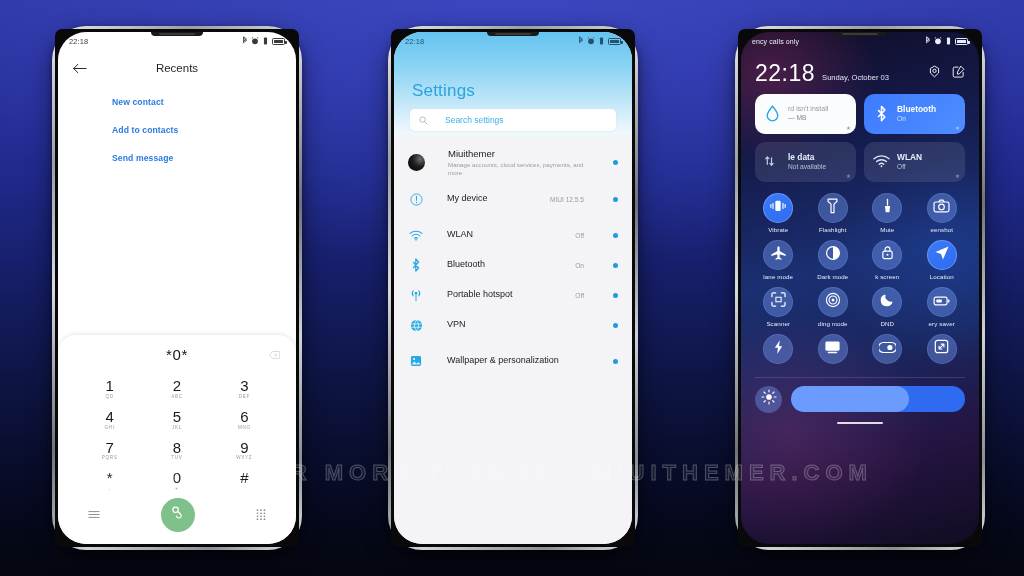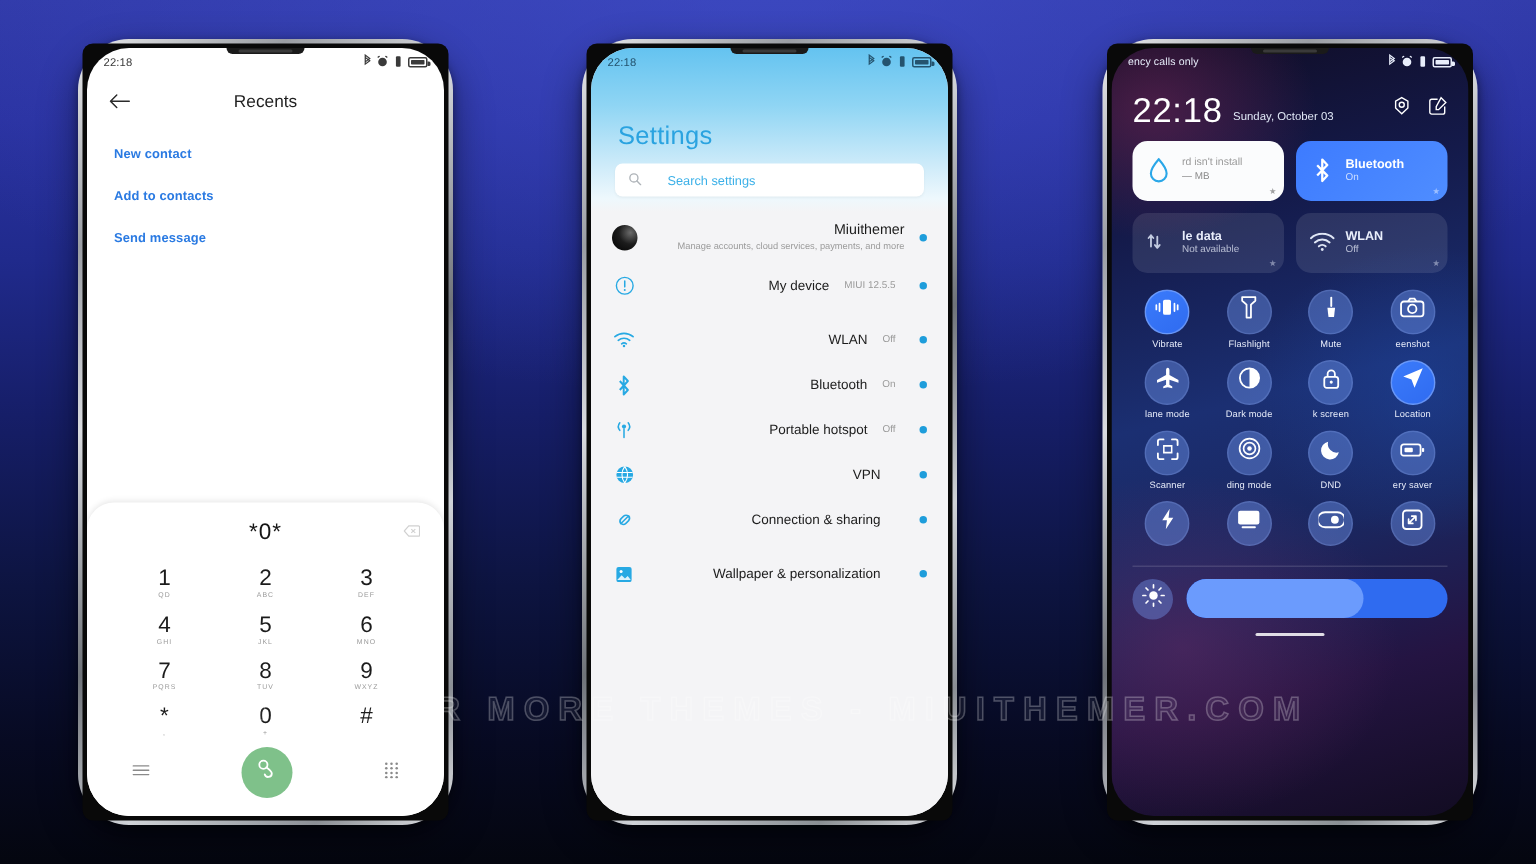--- a/index.html
+++ b/index.html
@@ -37,21 +37,21 @@
   .sb-ic { display:inline-block; line-height:1; }
   .batt { width:13px; height:7px; border:1px solid currentColor; border-radius:1.5px; position:relative; display:inline-block; }
   .batt::after { content:""; position:absolute; right:-2.5px; top:1.8px; width:1.5px; height:3px; background:currentColor; border-radius:0 1px 1px 0;}
   .batt i { position:absolute; left:1px; top:1px; bottom:1px; width:9px; background:currentColor; display:block; border-radius:0.5px;}
 
   
   #p1 .screen { background:#ffffff; color:#111; display:flex; flex-direction:column; }
   .p1-header { height:34px; display:flex; align-items:center; padding:0 14px; }
   .p1-back { font-size:15px; color:#2b2b2b; width:22px; }
   .p1-title { flex:1; text-align:center; font-size:11.5px; color:#1f1f1f; margin-left:-22px; }
-  .p1-actions { padding:12px 18px 0 18px; display:flex; flex-direction:column; gap:18px; }
+  .p1-actions { padding:12px 18px 0 18px; display:flex; flex-direction:column; gap:18px;margin-left:36px; }
   .p1-action { font-size:8.6px; color:#2a7ae2; font-weight:600; letter-spacing:0.1px; }
   .p1-spacer { flex:1; }
   .keypad { background:#fff; border-radius:18px 18px 0 0; box-shadow:0 -1px 4px rgba(0,0,0,0.10);
             padding:4px 0 0 0; display:flex; flex-direction:column; }
   .p1-number-row { height:30px; display:flex; align-items:center; justify-content:center; position:relative; }
   .p1-number { font-size:15px; color:#161616; letter-spacing:0.6px; }
   .p1-del { position:absolute; right:16px; top:50%; transform:translateY(-50%); opacity:.3; }
   .keys { display:grid; grid-template-columns:repeat(3,1fr); row-gap:2px; padding:4px 18px 0 18px; }
   .key { text-align:center; padding:5px 0 3px 0; }
   .key .d { font-size:15px; color:#1b1b1b; line-height:1.05; font-weight:400; }
@@ -64,21 +64,21 @@
   
   #p2 .screen { background:#f4f4f6; color:#1a1a1a; display:flex; flex-direction:column; }
   .s-hero { background:linear-gradient(180deg,#64c3f0 0%,#8fd5f4 35%,#cbeaf9 70%,#eef8fd 92%,#f4f4f6 100%);
             padding:0; }
   .s-title { font-size:17px; color:#2aa3e0; font-weight:400; padding:30px 18px 8px 18px; letter-spacing:0.2px;}
   .s-searchwrap { padding:0 16px 10px 16px; }
   .s-search { background:#fff; border-radius:5px; height:22px; display:flex; align-items:center;
               gap:17px; padding:0 9px; box-shadow:0 1px 2px rgba(0,0,0,0.05); }
   .s-search-ph { font-size:8.5px; color:#3bb0e8; }
   .s-list { flex:1; background:#f4f4f6; overflow:hidden; }
-  .s-row { display:flex; align-items:center; padding:7px 14px 7px 14px; gap:10px; min-height:28px;text-align:right; }
+  .s-row { display:flex; align-items:center; padding:7px 14px 7px 14px; gap:23px; min-height:28px; }
   .s-ico { width:16px; height:16px; flex:0 0 16px; display:flex; align-items:center; justify-content:center; color:#27a9e3; }
   .s-lbl { flex:1; font-size:9px; color:#1c1c1c; line-height:1.25; }
   .s-sub { font-size:6.2px; color:#9b9b9b; line-height:1.3; margin-top:1px; }
   .s-val { font-size:6.6px; color:#9a9a9a; margin-right:6px; }
   .s-dot { width:5px; height:5px; border-radius:50%; background:#1e9ddb; flex:0 0 5px; }
   .s-avatar { width:17px; height:17px; border-radius:50%; flex:0 0 17px;
               background:radial-gradient(circle at 72% 30%, #6b6b6b 0%, #1c1c1c 45%, #000 100%); }
   .s-divider { height:6px; }
 
   
@@ -389,30 +389,20 @@
               <svg width="13" height="13" viewBox="0 0 14 14">
                   <circle cx="7" cy="7" r="6" fill="currentColor"></circle>
                   <path d="M1.4 5.4h11.2M1.4 8.8h11.2M7 1a10 10 0 0 1 0 12A10 10 0 0 1 7 1" fill="none" stroke="#fff" stroke-width="0.8"></path>
                 </svg>
             </span>
             <span class="s-lbl">VPN</span>
             <span class="s-val"></span>
             <span class="s-dot"></span>
           </div>
 
-          <div class="s-row">
-            <span class="s-ico">
-              <svg width="13" height="13" viewBox="0 0 14 14">
-                  <path d="M5.2 8.8L8.8 5.2M4.2 9.8a2.4 2.4 0 0 1 0-3.4l2-2a2.4 2.4 0 0 1 3.4 3.4M9.8 4.2a2.4 2.4 0 0 1 0 3.4l-2 2a2.4 2.4 0 0 1-3.4-3.4" fill="none" stroke="currentColor" stroke-width="1.1" stroke-linecap="round"></path>
-                </svg>
-            </span>
-            <span class="s-lbl">Connection &amp; sharing</span>
-            <span class="s-val"></span>
-            <span class="s-dot"></span>
-          </div>
 
           <div class="s-divider"></div>
 
           <div class="s-row">
             <span class="s-ico">
               <svg width="12" height="12" viewBox="0 0 13 13">
                   <rect x="1" y="1" width="11" height="11" rx="1.6" fill="currentColor"></rect>
                   <circle cx="4.4" cy="4.4" r="1.1" fill="#fff"></circle>
                   <path d="M1.6 10.4l3.2-3.4 2.4 2.4 2-1.8 2.2 2.8z" fill="#fff" opacity=".85"></path>
                 </svg>

